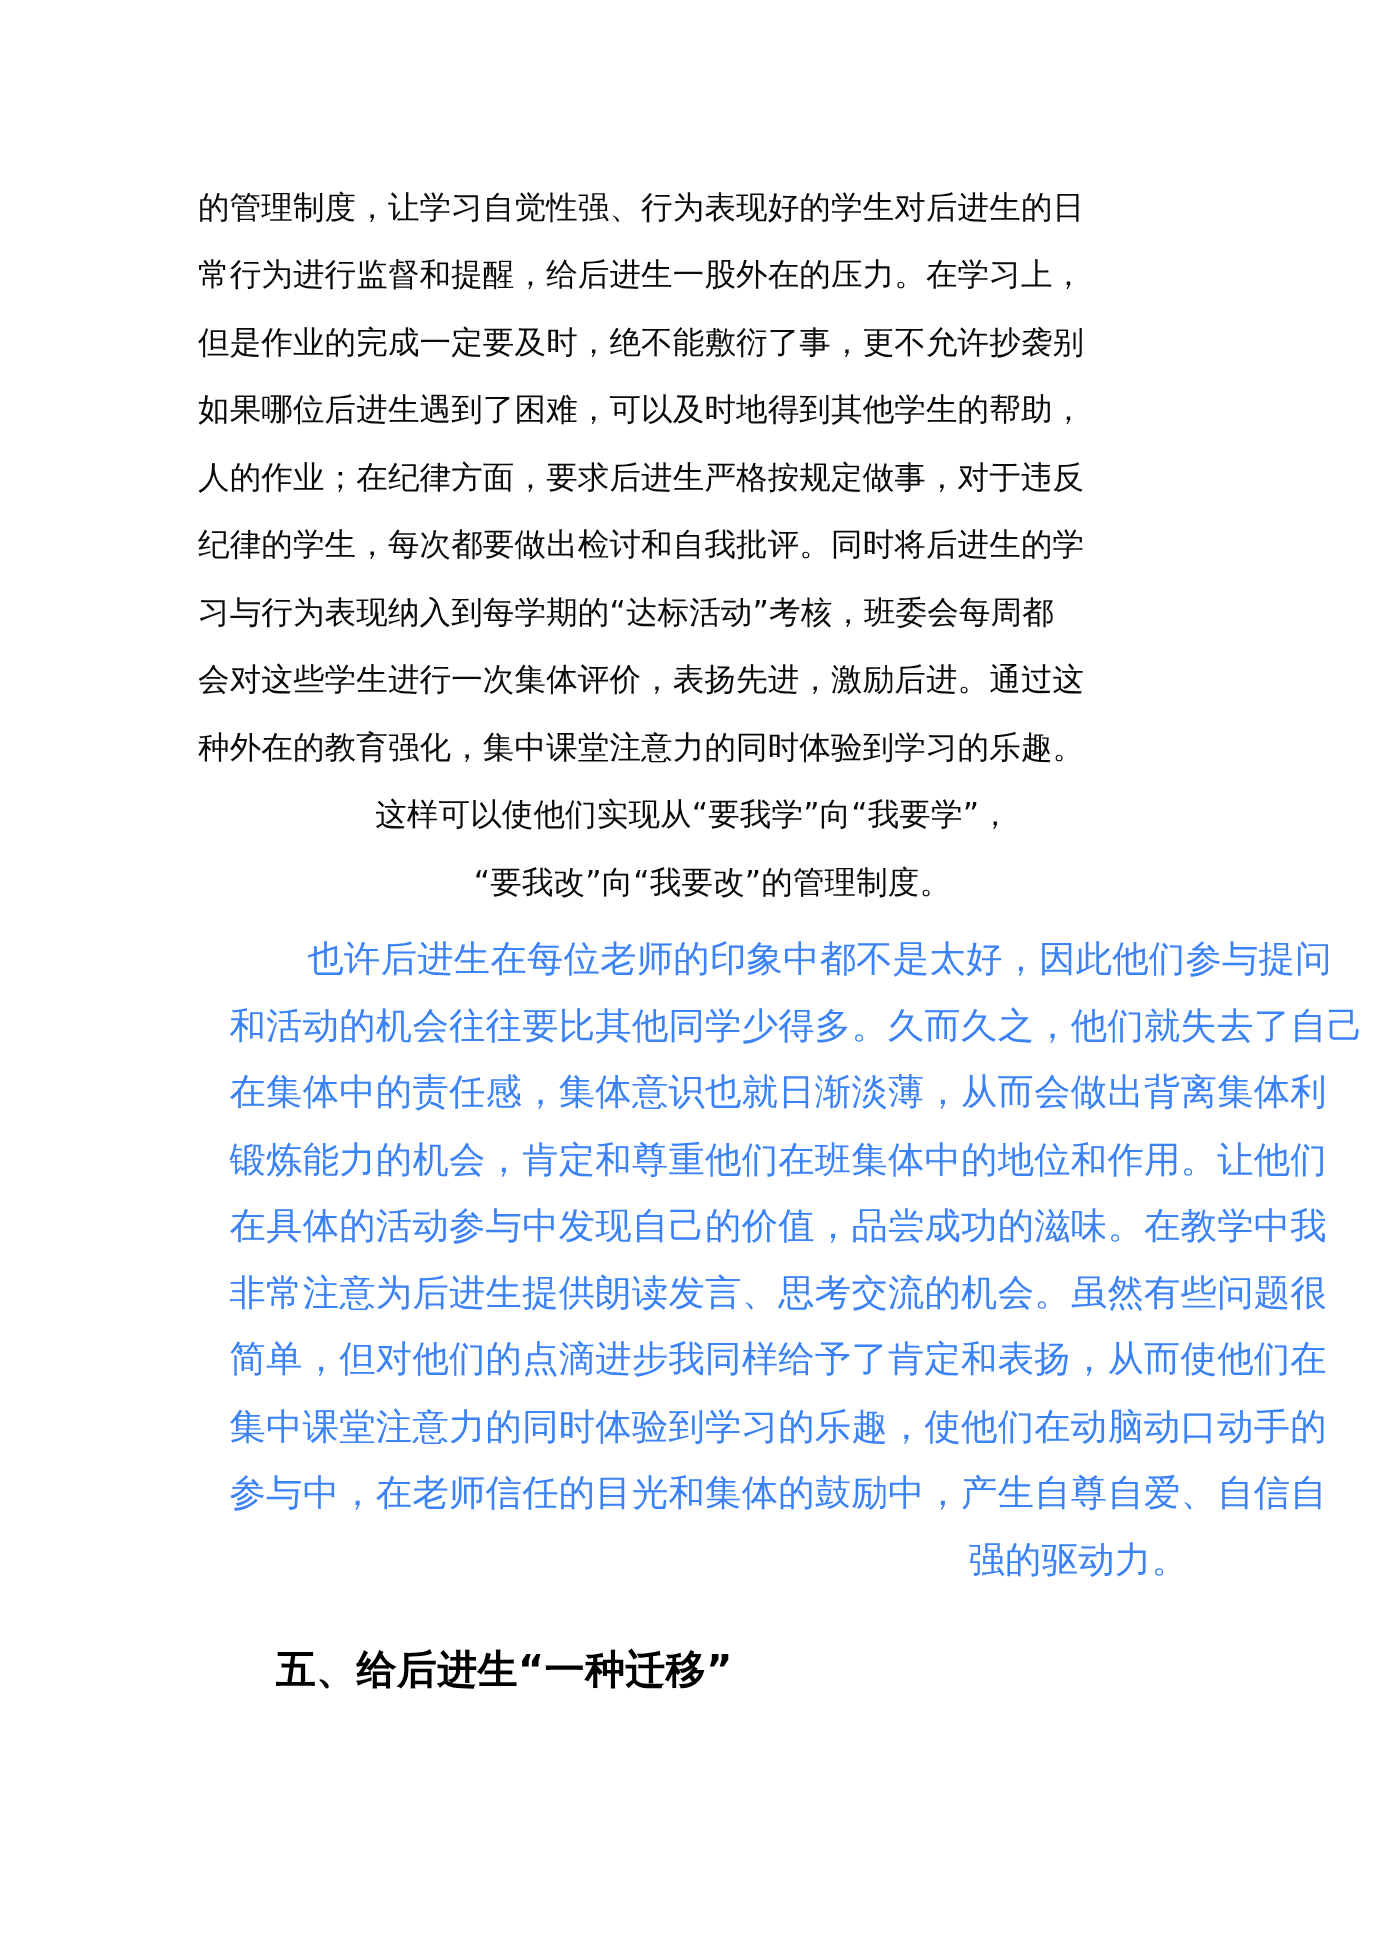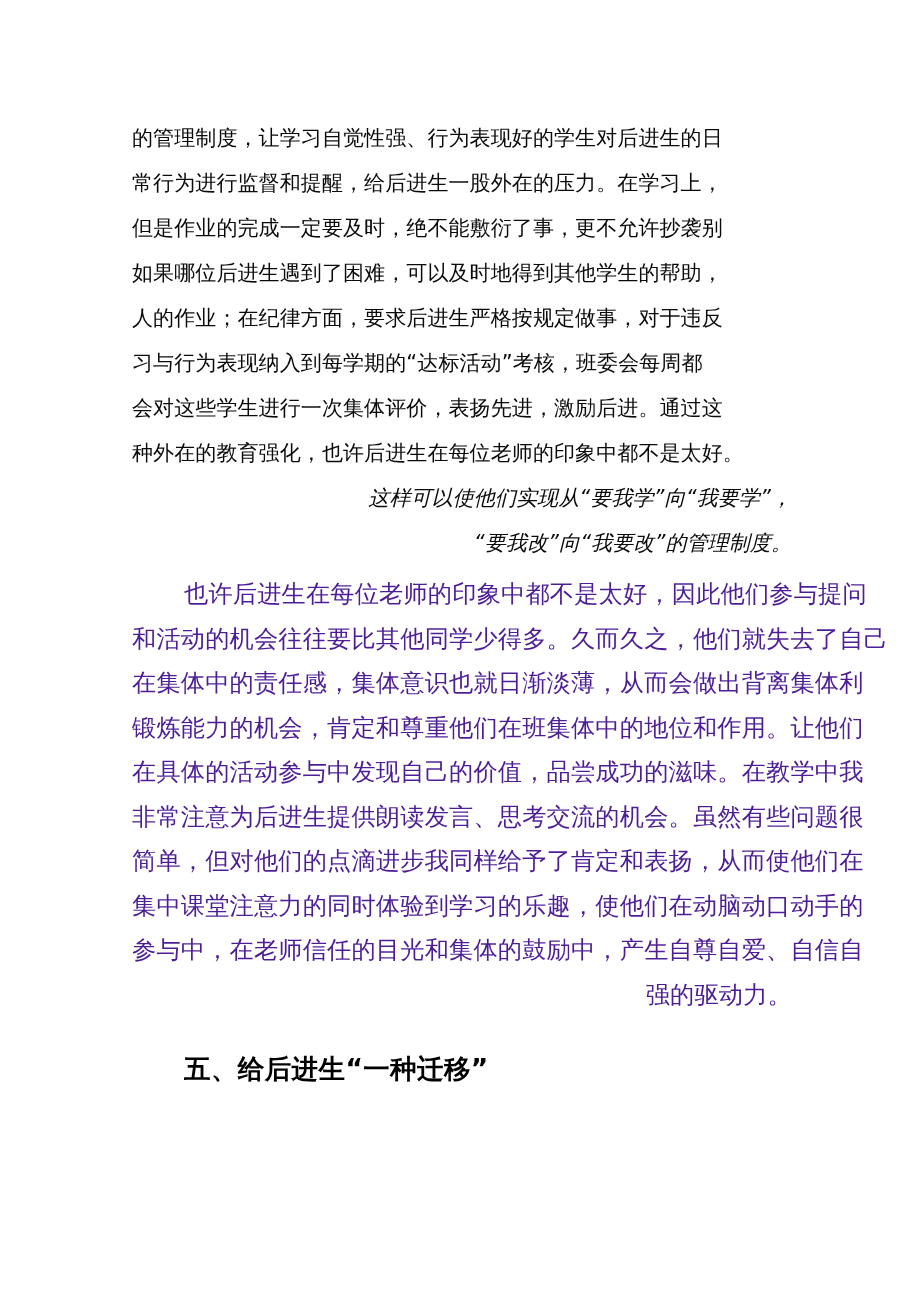--- a/index.html
+++ b/index.html
@@ -45,22 +45,21 @@
     color: #0a0a0a;
     text-align: justify;
     text-justify: inter-character;
     font-weight: 500;
   }
   .block-sans .ln {
     display: block;
     white-space: pre;
   }
   .block-sans .ln.last {
-    text-align: right;
-    font-style: italic;
+    text-align: center;
   }
   .block-sans .ln.indent-1 {
     padding-left: 26px;
   }
 
   
   .heading {
     font-family: "DejaVu Sans", "Liberation Sans", sans-serif;
     font-size: 26.5px;
     line-height: 52px;
@@ -72,24 +71,25 @@
   }
   .heading.h-four { margin-top: 6px; }
   .heading.h-five { margin-top: 14px; }
 
   
   .block-serif {
     font-family: "DejaVu Serif", "Liberation Serif", serif;
     font-size: 24.2px;
     line-height: 44.5px;
     letter-spacing: 0.2px;
-    color: #4c1d95;
+    color: #3b82f6;
     text-align: justify;
     text-justify: inter-character;
     font-weight: 400;
+    margin-left: 21px;
   }
   .block-serif .ln {
     display: block;
     white-space: pre;
   }
   .block-serif .ln.last {
     text-align: right;
   }
   .block-serif .ln.indent-1 {
     padding-left: 52px;
@@ -103,23 +103,24 @@
 
 <div class="page">
   <div class="text-column">
 
     <div class="block-sans">
       <span class="ln">的管理制度，让学习自觉性强、行为表现好的学生对后进生的日</span>
       <span class="ln">常行为进行监督和提醒，给后进生一股外在的压力。在学习上，</span>
       <span class="ln">但是作业的完成一定要及时，绝不能敷衍了事，更不允许抄袭别</span>
       <span class="ln">如果哪位后进生遇到了困难，可以及时地得到其他学生的帮助，</span>
       <span class="ln">人的作业；在纪律方面，要求后进生严格按规定做事，对于违反</span>
+      <span class="ln">纪律的学生，每次都要做出检讨和自我批评。同时将后进生的学</span>
       <span class="ln">习与行为表现纳入到每学期的“达标活动”考核，班委会每周都</span>
       <span class="ln">会对这些学生进行一次集体评价，表扬先进，激励后进。通过这</span>
-      <span class="ln">种外在的教育强化，也许后进生在每位老师的印象中都不是太好。</span>
+      <span class="ln">种外在的教育强化，集中课堂注意力的同时体验到学习的乐趣。</span>
       <span class="ln last">这样可以使他们实现从“要我学”向“我要学”，</span>
       <span class="ln last indent-1">“要我改”向“我要改”的管理制度。</span>
     </div>
 
     <div class="spacer-sm"></div>
 
 
     <div class="block-serif">
       <span class="ln indent-1">也许后进生在每位老师的印象中都不是太好，因此他们参与提问</span>
       <span class="ln">和活动的机会往往要比其他同学少得多。久而久之，他们就失去了自己</span>

